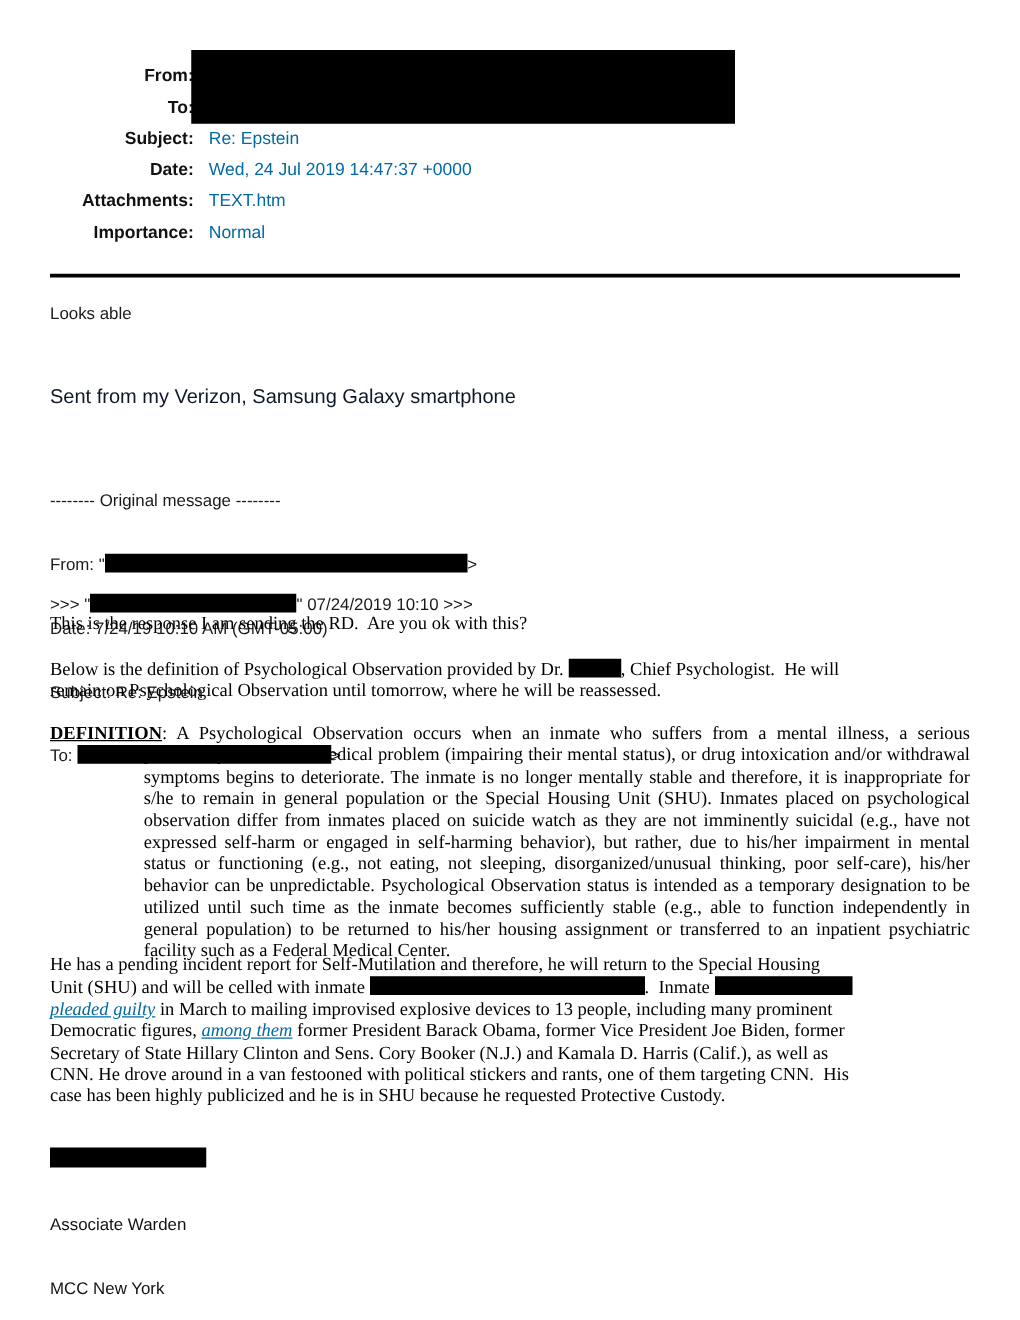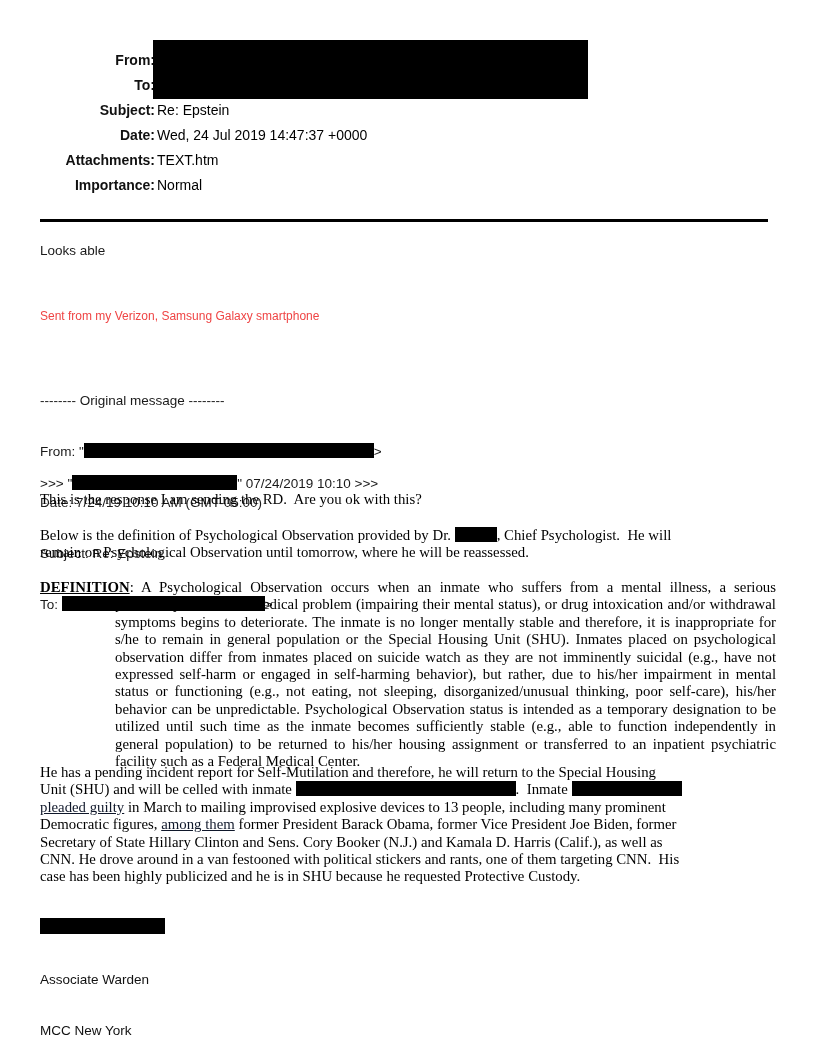--- a/index.html
+++ b/index.html
@@ -4,44 +4,44 @@
 <style>
   html,body { margin:0; padding:0; background:#ffffff; }
   .page {
     position:relative; width:816px; height:1056px; background:#ffffff;
     font-family:"Liberation Sans", sans-serif; color:#1a1a1a; overflow:hidden;
   }
   
   .header { position:absolute; top:48px; left:0; }
   .hrow { display:flex; line-height:25px; font-size:14px; }
   .hlabel { width:155px; text-align:right; font-weight:bold; color:#111; }
-  .hvalue { margin-left:2px; white-space:pre-wrap; color:#000000; }
+  .hvalue { margin-left:12px; white-space:pre-wrap; color:#0369a1; }
   .redact-header { position:absolute; left:153px; top:40px; width:435px; height:59px; background:#000; }
   .rule { position:absolute; left:40px; top:219px; width:728px; height:3px; background:#000; }
 
   
   .abs { position:absolute; left:40px; white-space:pre-wrap; }
   .reply { top:243px; font-size:13.5px; }
-  .mobile { top:309px; font-size:12px; color:#ef4444; }
+  .mobile { top:309px; font-size:16px; color:#0f172a; }
   .orig { top:358px; font-size:13.5px; line-height:17px; }
   .quote { top:475px; font-size:13.5px; }
 
   
   .serif { font-family:"Liberation Serif", serif; font-size:14.8px; line-height:17.4px; color:#000; }
   .response { top:491px; }
   .below { top:527px; width:655px; }
   .def { top:579px; width:736px; padding-left:75px; text-indent:-75px; box-sizing:border-box;
          text-align:justify; white-space:normal; }
   .def-term { font-weight:bold; text-decoration:underline;margin-top:36px; }
   .incident { top:764px; width:645px; }
 
   
   .redact-inline { display:inline-block; background:#000; height:15px; vertical-align:-2px; }
   .serif .redact-inline { height:15px; vertical-align:-2px; }
-  .body-link { color:#0f172a; text-decoration:underline; cursor:pointer; }
+  .body-link { color:#0369a1; text-decoration:underline; cursor:pointer;font-style:italic; }
 
   
   .sigbar { position:absolute; left:40px; top:918px; width:125px; height:16px; background:#000; }
   .siglines { top:937px; font-size:13.5px; line-height:17px; color:#111; }
 </style>
 </head>
 <body>
 
 <div class="page">
 

